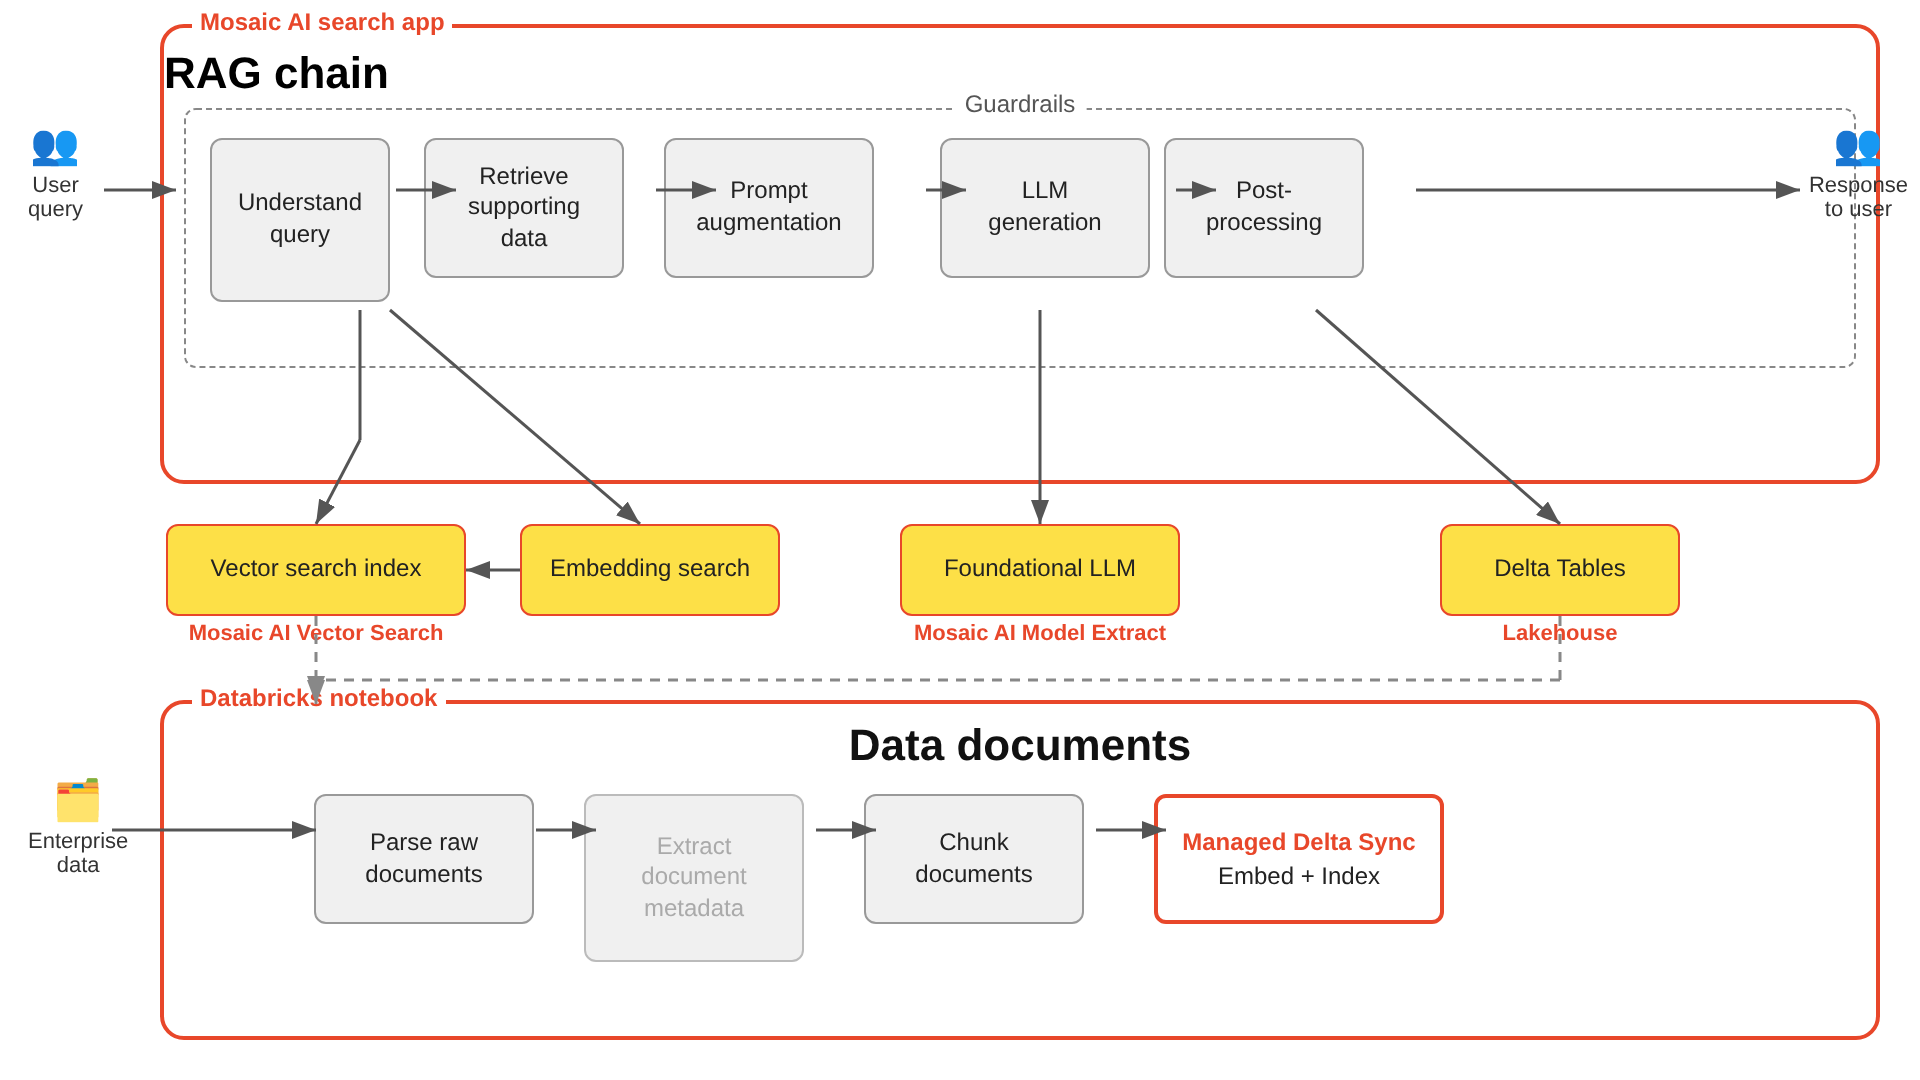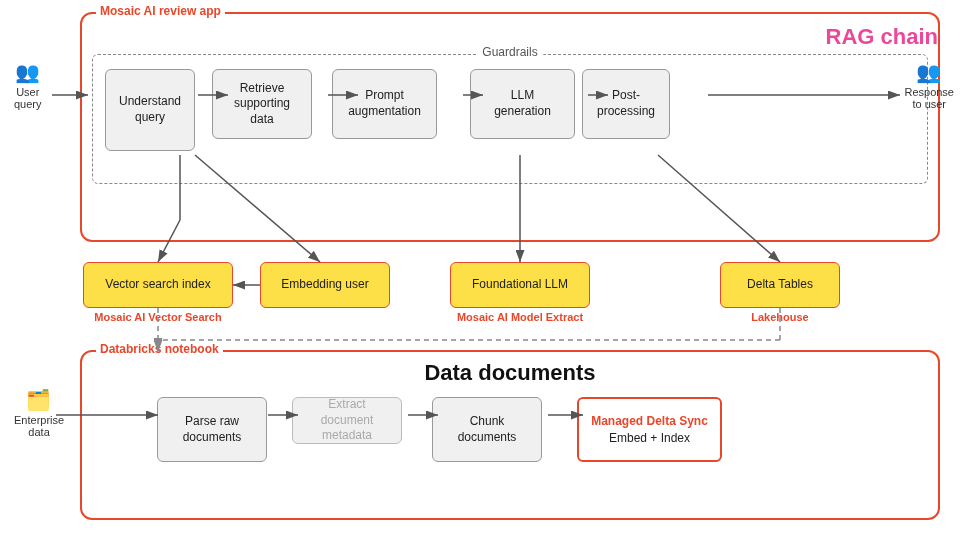--- a/index.html
+++ b/index.html
@@ -36,24 +36,24 @@
       background: #fff;
       color: #e8472a;
       font-size: 12px;
       font-weight: bold;
       padding: 0 4px;
     }
     .rag-title {
       position: absolute;
       top: 10px;
       left: 0; right: 0;
-      text-align: right;
+      text-align: left;
       font-size: 22px;
       font-weight: bold;
-      color: #ec4899;
+      color: #000000;
     }
 
     
     .guardrails-box {
       position: absolute;
       top: 40px;
       left: 10px;
       right: 10px;
       height: 130px;
       border: 1.5px dashed #888;
@@ -216,21 +216,21 @@
       color: #aaa;
       line-height: 1.3;
     }
   </style>
 </head>
 <body>
 
 <div class="diagram">
 
   <div class="rag-outer">
-    <span class="rag-outer-label">Mosaic AI review app</span>
+    <span class="rag-outer-label">Mosaic AI search app</span>
     <span class="rag-title">RAG chain</span>
 
     <div class="guardrails-box">
       <span class="guardrails-label">Guardrails</span>
     </div>
 
     <div class="step-box" style="top:55px; left:23px; width:90px; height:82px;">
       <span style="white-space:pre-line;">Understand
 query</span>
     </div>
@@ -244,21 +244,21 @@
     <div class="step-box" style="top:55px; left:250px; width:105px; height:70px;">
       <span style="white-space:pre-line;">Prompt
 augmentation</span>
     </div>
 
     <div class="step-box" style="top:55px; left:375px; width:105px; height:70px;margin-left:13px;">
       <span style="white-space:pre-line;">LLM
 generation</span>
     </div>
 
-    <div class="step-box" style="top:55px; left:500px; width:88px; height:70px;">
+    <div class="step-box" style="top:55px; left:500px; width:100px; height:70px;">
       <span style="white-space:pre-line;">Post-
 processing</span>
     </div>
   </div>
 
   <div class="user-icon" style="top:60px; left:14px;">
     <div style="font-size:20px; margin-bottom:2px;">👥</div>
     <div style="white-space:pre-line; font-size:11px;">User
 query</div>
   </div>
@@ -268,21 +268,21 @@
     <div style="white-space:pre-line; font-size:11px;">Response
 to user</div>
   </div>
 
   <div class="bottom-box" style="top:262px; left:83px; width:150px; height:46px;">
     <span>Vector search index</span>
   </div>
   <div class="sub-label" style="top:311px; left:83px; width:150px;">Mosaic AI Vector Search</div>
 
   <div class="bottom-box" style="top:262px; left:260px; width:130px; height:46px;">
-    <span>Embedding user</span>
+    <span>Embedding search</span>
   </div>
 
   <div class="bottom-box" style="top:262px; left:450px; width:140px; height:46px;">
     <span>Foundational LLM</span>
   </div>
   <div class="sub-label" style="top:311px; left:430px; width:180px;">Mosaic AI Model Extract</div>
 
   <div class="bottom-box" style="top:262px; left:720px; width:120px; height:46px;">
     <span>Delta Tables</span>
   </div>
@@ -290,21 +290,21 @@
 
   <div class="pipeline-outer">
     <span class="pipeline-outer-label">Databricks notebook</span>
     <span class="pipeline-title">Data documents</span>
 
     <div class="pipe-box" style="top:45px; left:75px; width:110px; height:65px;">
       <span style="white-space:pre-line;">Parse raw
 documents</span>
     </div>
 
-    <div class="pipe-box-dim" style="top:45px; left:210px; width:110px; height:47px;align-items:center;">
+    <div class="pipe-box-dim" style="top:45px; left:210px; width:110px; height:84px;align-items:center;">
       <span style="white-space:pre-line;">Extract
 document
 metadata</span>
     </div>
 
     <div class="pipe-box" style="top:45px; left:350px; width:110px; height:65px;text-align:center;">
       <span style="white-space:pre-line;">Chunk
 documents</span>
     </div>
 

